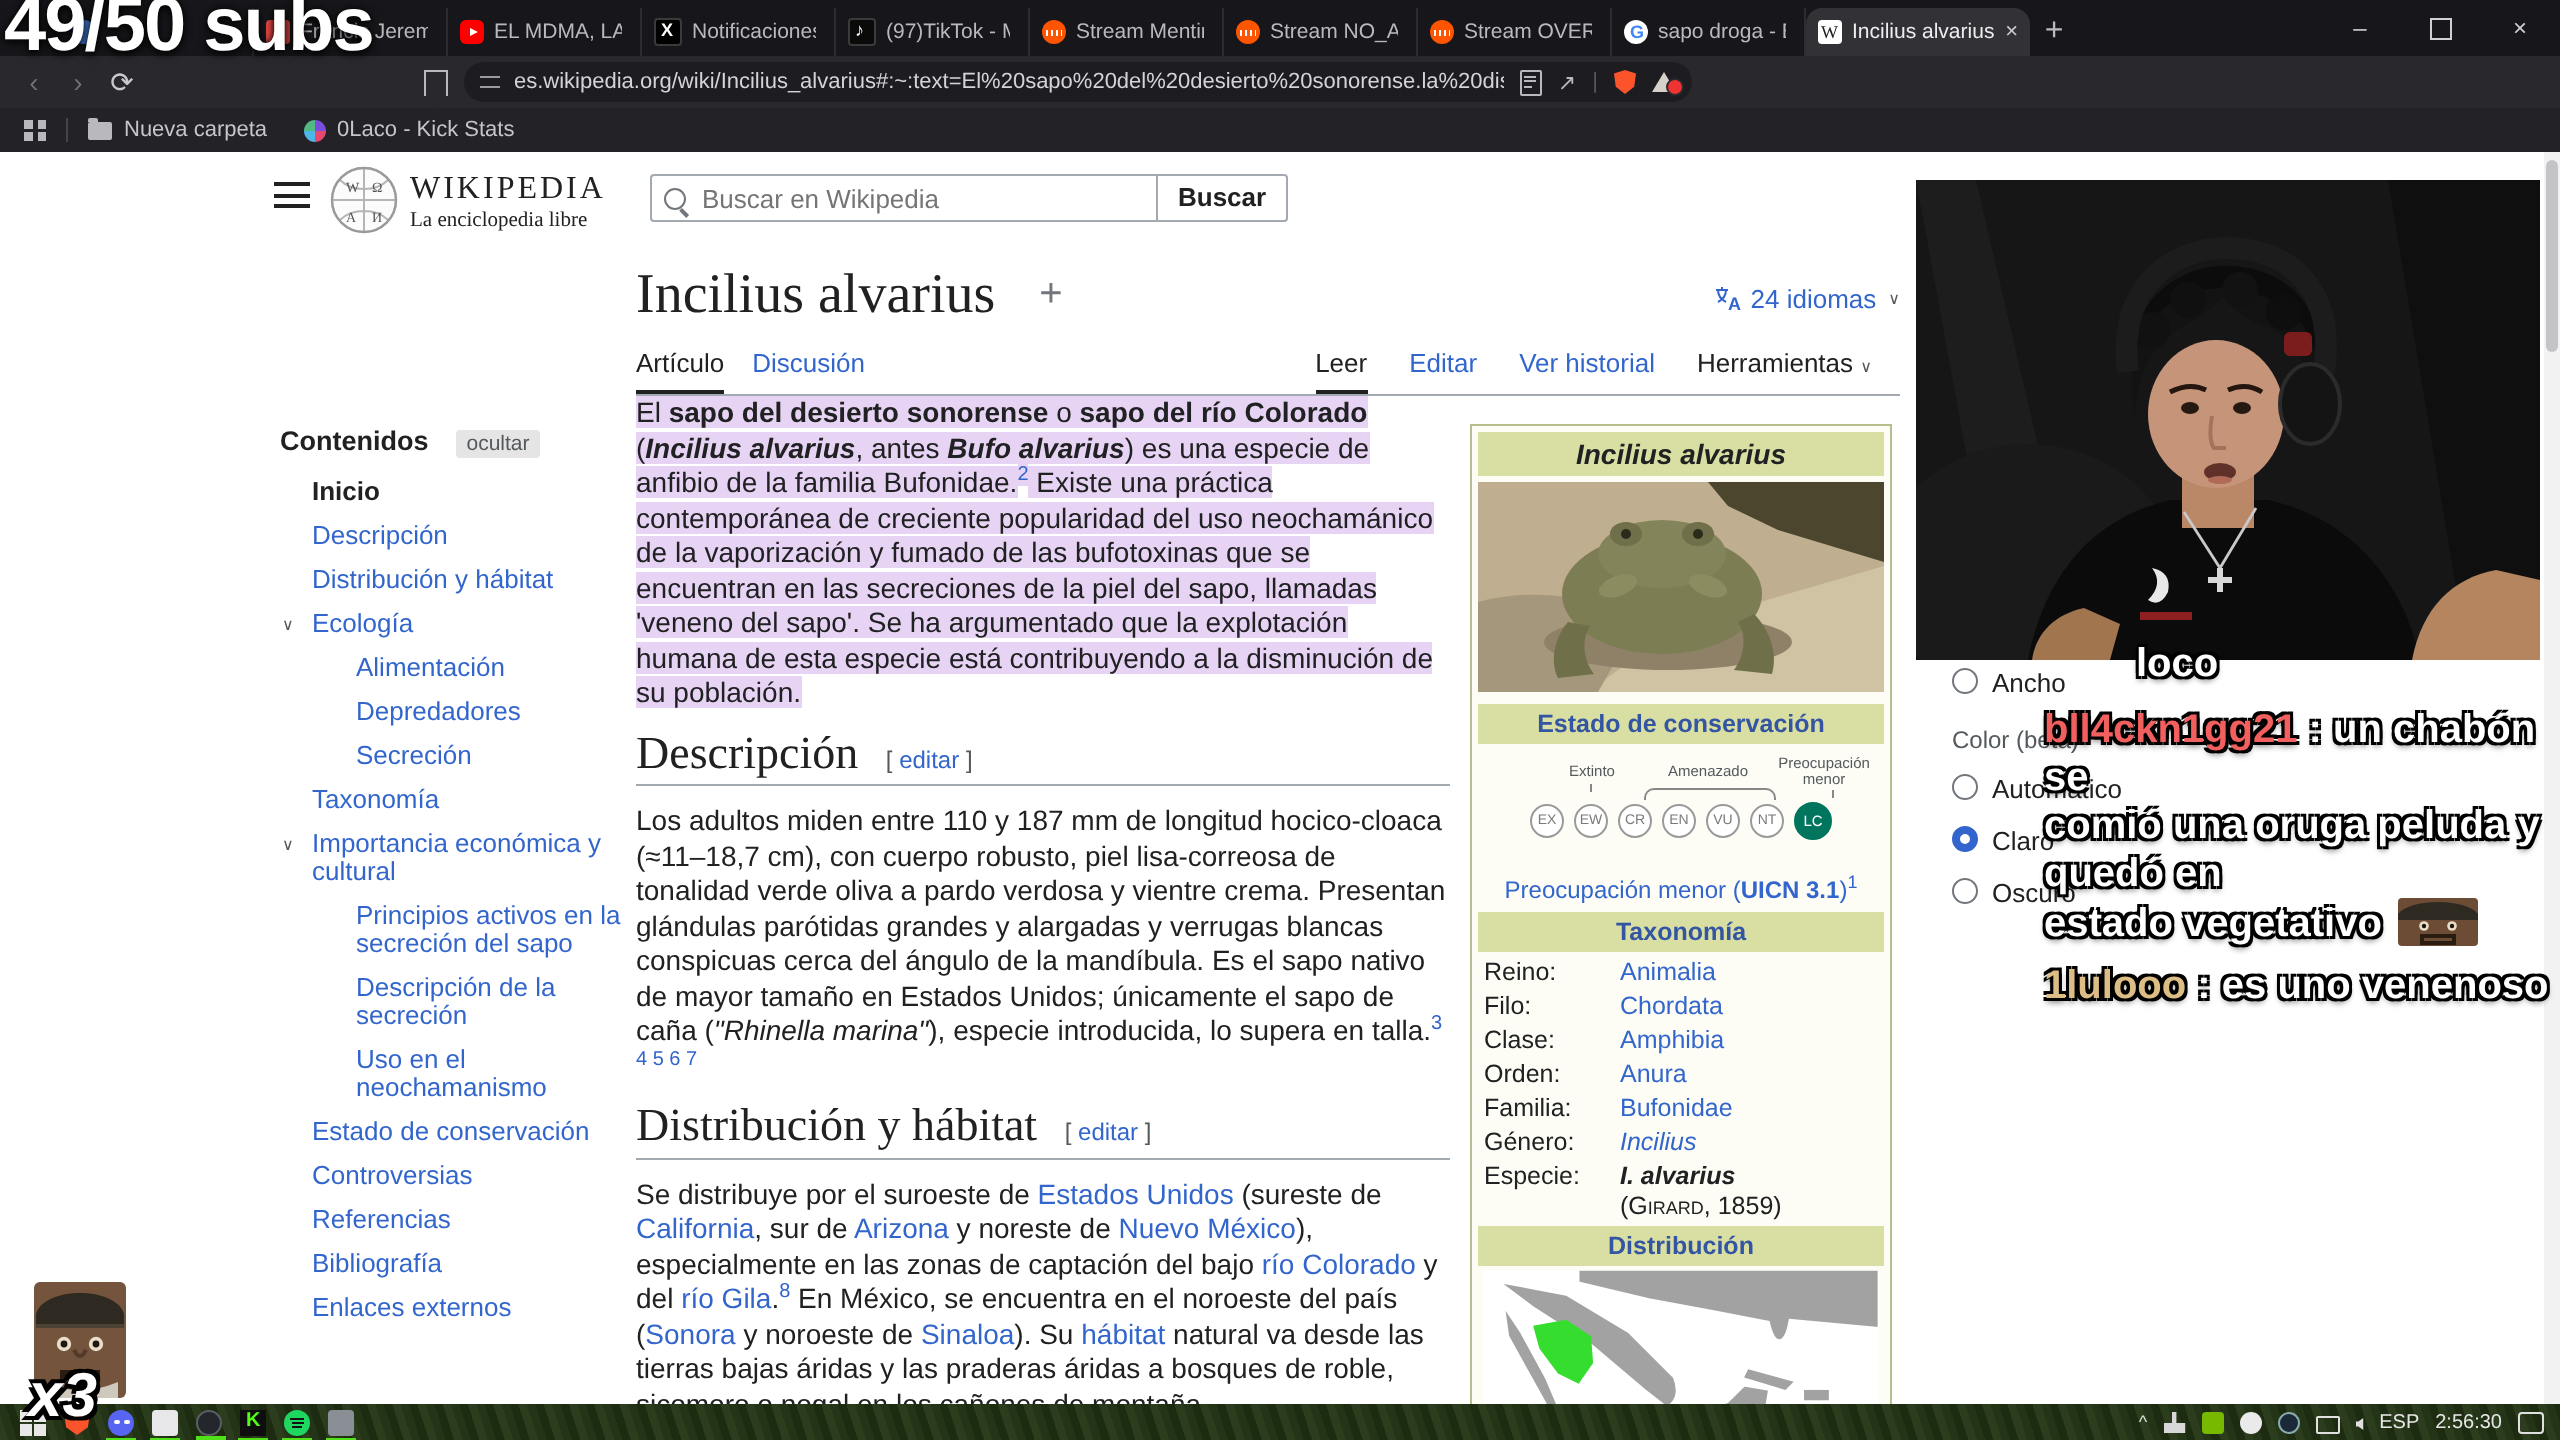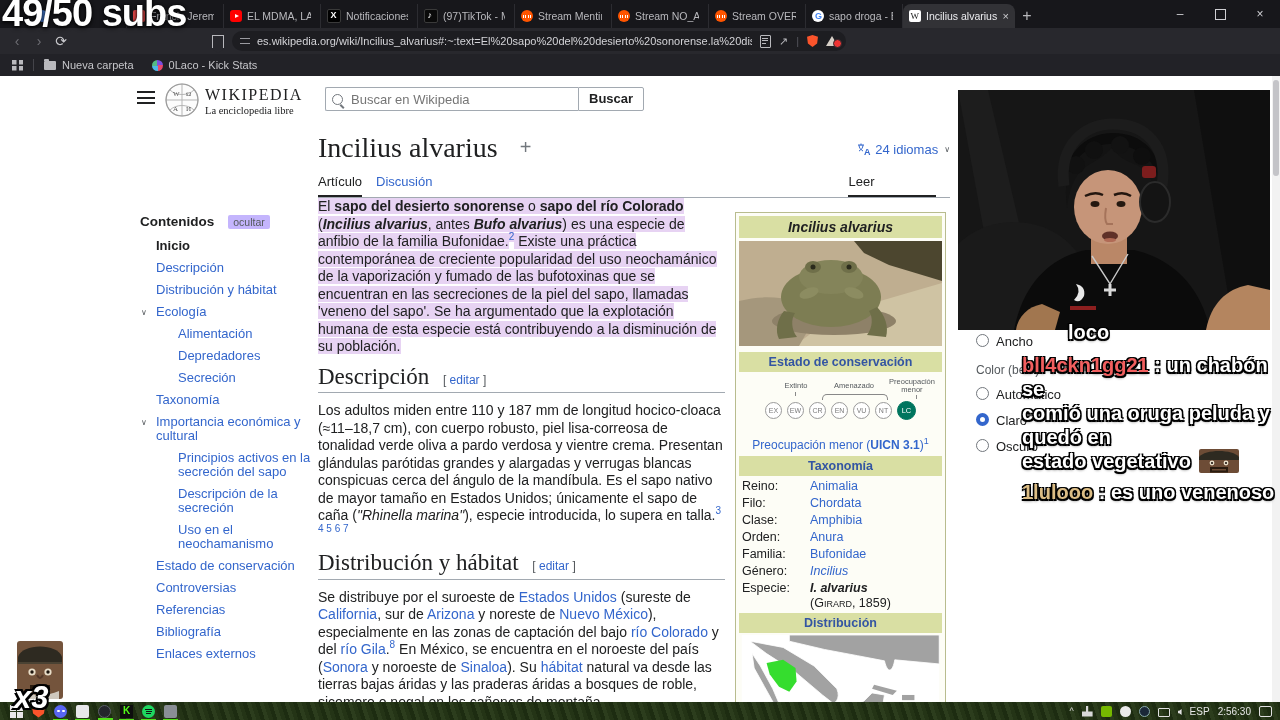--- a/index.html
+++ b/index.html
@@ -82,36 +82,36 @@
   .searchwrap{position:absolute;left:325px;top:11px;display:flex;}
   .searchbox{width:240px;height:22px;border:1px solid #a2a9b1;border-right:none;border-radius:2px 0 0 2px;display:flex;align-items:center;padding:0 6px;}
   .maglass{width:9px;height:9px;border:1.6px solid #72777d;border-radius:50%;position:relative;margin-right:6px;}
   .maglass::after{content:"";position:absolute;left:8px;top:9px;width:5px;height:1.6px;background:#72777d;transform:rotate(45deg);transform-origin:0 0;}
   .searchbox input{border:none;outline:none;font-size:13px;color:#202122;width:190px;font-family:"Liberation Sans",sans-serif;background:transparent;}
   .searchbtn{height:24px;border:1px solid #a2a9b1;border-radius:0 2px 2px 0;background:#fff;font-size:13px;font-weight:bold;color:#202122;padding:0 10px;line-height:22px;box-sizing:border-box;}
 
   .toc{position:absolute;left:140px;top:93px;width:178px;font-size:13px;}
   .tochead{display:flex;align-items:baseline;margin-bottom:10px;}
   .toc-title{font-weight:bold;font-size:13.5px;color:#202122;}
-  .toc-hide{margin-left:14px;font-size:10.5px;color:#54595d;background:#c4b5fd;padding:1px 5px;border-radius:2px;margin-top:46px;}
+  .toc-hide{margin-left:14px;font-size:10.5px;color:#54595d;background:#e5e5e5;padding:1px 5px;border-radius:2px;margin-top:46px;}
   .toc-item{position:relative;margin:0 0 8px 16px;color:#3366cc;line-height:14px;}
   .toc-item .chev{position:absolute;left:-15px;top:1px;color:#54595d;font-size:8px;}
   .t-active{color:#202122;font-weight:bold;}
   .t-sub{margin-left:38px;}
 
   .contentarea{position:absolute;left:318px;top:56px;width:632px;}
   .a-titlerow{display:flex;align-items:flex-start;}
   .a-title{font-family:"Liberation Serif",serif;font-size:28px;color:#202122;}
   .a-plus{color:#72777d;font-size:20px;margin-left:22px;margin-top:4px;}
   .langbtn{position:absolute;right:0;top:10px;color:#3366cc;font-size:13px;display:flex;align-items:center;gap:4px;}
   .langbtn .chevd{color:#54595d;font-size:8px;margin-left:2px;}
   .pagetabs{display:flex;margin-top:10px;border-bottom:1px solid #a2a9b1;font-size:13px;height:24px;box-sizing:border-box;}
   .ptab{margin-right:14px;color:#3366cc;padding-bottom:6px;}
   .ptab.cur{color:#202122;border-bottom:2px solid #202122;}
-  .viewtabs{margin-left:auto;display:flex;gap:27px;flex-direction:column;}
+  .viewtabs{margin-left:auto;display:flex;gap:7px;}
   .viewtabs .chevd{color:#54595d;font-size:8px;}
 
   .abody{width:407px;font-size:14px;line-height:17.5px;color:#202122;}
   .abody p{margin:0;}
   .lead{margin-top:15px;}
   .lead span{background:#e7d3f3;}
   .lead .sg-sup{background:#e7d3f3;}
   .sg-b{font-weight:bold;}
   .sg-i{font-style:italic;}
   .sg-bi{font-weight:bold;font-style:italic;}

